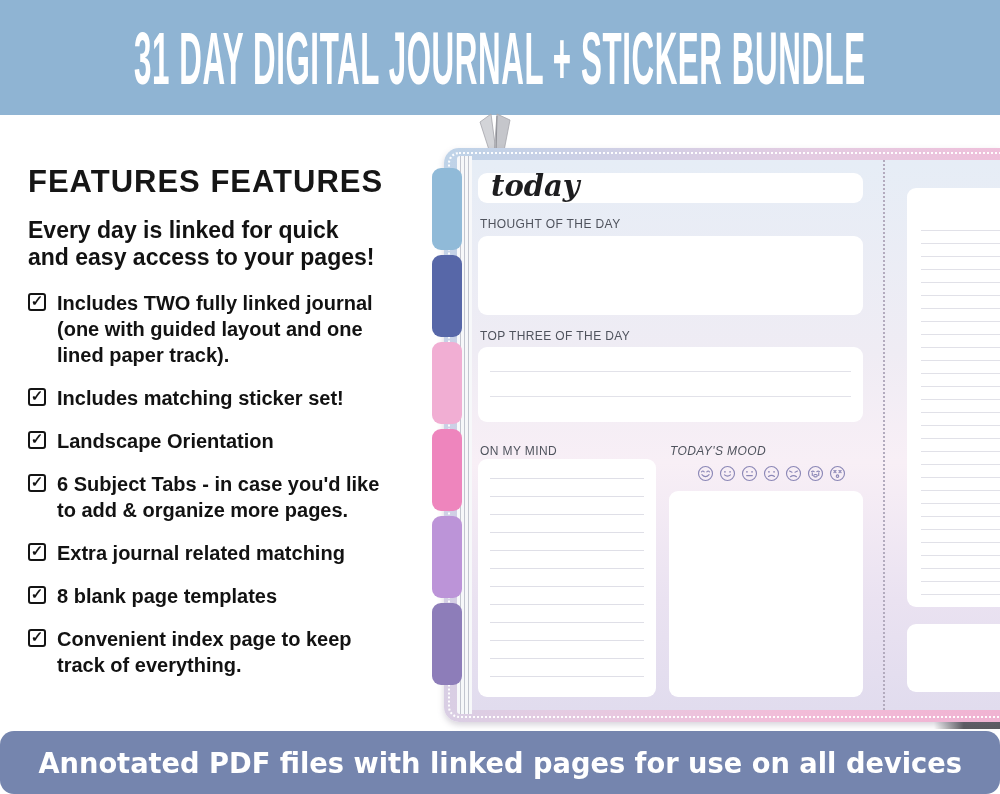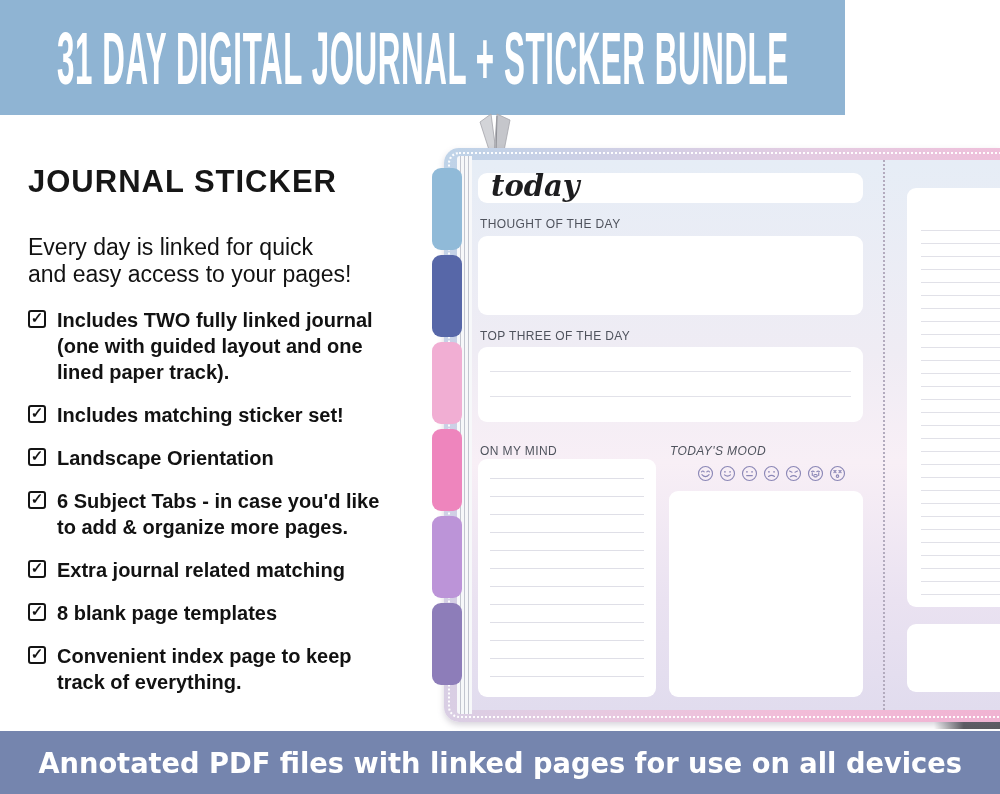--- a/index.html
+++ b/index.html
@@ -3,41 +3,41 @@
 <meta charset="utf-8">
 <style>
   * { margin:0; padding:0; box-sizing:border-box; }
   html,body { width:1000px; height:794px; }
   body {
     position:relative; overflow:hidden; background:#ffffff;
     font-family:"Liberation Sans", sans-serif;
   }
   
   .top-banner {
-    position:absolute; left:0; top:0; width:845px; height:115px;
+    position:absolute; left:0; top:0; width:1000px; height:115px;
     display:flex; align-items:center; justify-content:center;
   }
   .top-banner .txt {
     display:inline-block; color:#ffffff; font-weight:bold; font-size:54px;
     white-space:nowrap; transform:scale(0.58,1.38); transform-origin:center;
     letter-spacing:1px;
   }
   .bottom-banner {
     position:absolute; left:0; top:731px; width:1000px; height:63px;
-    display:flex; align-items:center; justify-content:center;
+    display:flex; align-items:center; justify-content:center;border-radius:14px;
   }
   .bottom-banner .txt {
     display:inline-block; color:#ffffff; font-weight:bold; font-size:29px;
     white-space:nowrap; transform:scaleX(0.94); transform-origin:center;
     font-family:"DejaVu Sans", sans-serif;
   }
   
   .features { position:absolute; left:28px; top:164px; width:412px; color:#121212; }
   .features h1 { font-size:31px; font-weight:bold; letter-spacing:1px; color:#161616; }
-  .features .subtitle { margin-top:34px; font-size:23px; font-weight:normal; line-height:27px; }
+  .features .subtitle { margin-top:17px; font-size:23px; font-weight:bold; line-height:27px; }
   .features .list { margin-top:19px; }
   .feature-item { display:flex; margin-bottom:17px; }
   .checkbox {
     flex:0 0 18px; width:18px; height:18px; margin:3px 11px 0 0;
     border:2.5px solid #141414; border-radius:3px; position:relative;
   }
   .checkbox .mark {
     position:absolute; left:0; top:-3px; width:100%; text-align:center;
     font-size:15px; font-weight:bold; color:#141414; line-height:18px;
   }
@@ -104,21 +104,21 @@
   }
 </style>
 </head>
 <body>
 
 <div class="top-banner" style="background-color: rgb(143, 180, 211);">
   <span class="txt">31 DAY DIGITAL JOURNAL + STICKER BUNDLE</span>
 </div>
 
 <div class="features">
-  <h1>JOURNAL STICKER</h1>
+  <h1>FEATURES FEATURES</h1>
   <div class="subtitle">
     <div>Every day is linked for quick</div>
     <div>and easy access to your pages!</div>
   </div>
   <div class="list">
     <div class="feature-item">
       <span class="checkbox">
           <span class="mark">✓</span>
         </span>
       <div class="lines">

